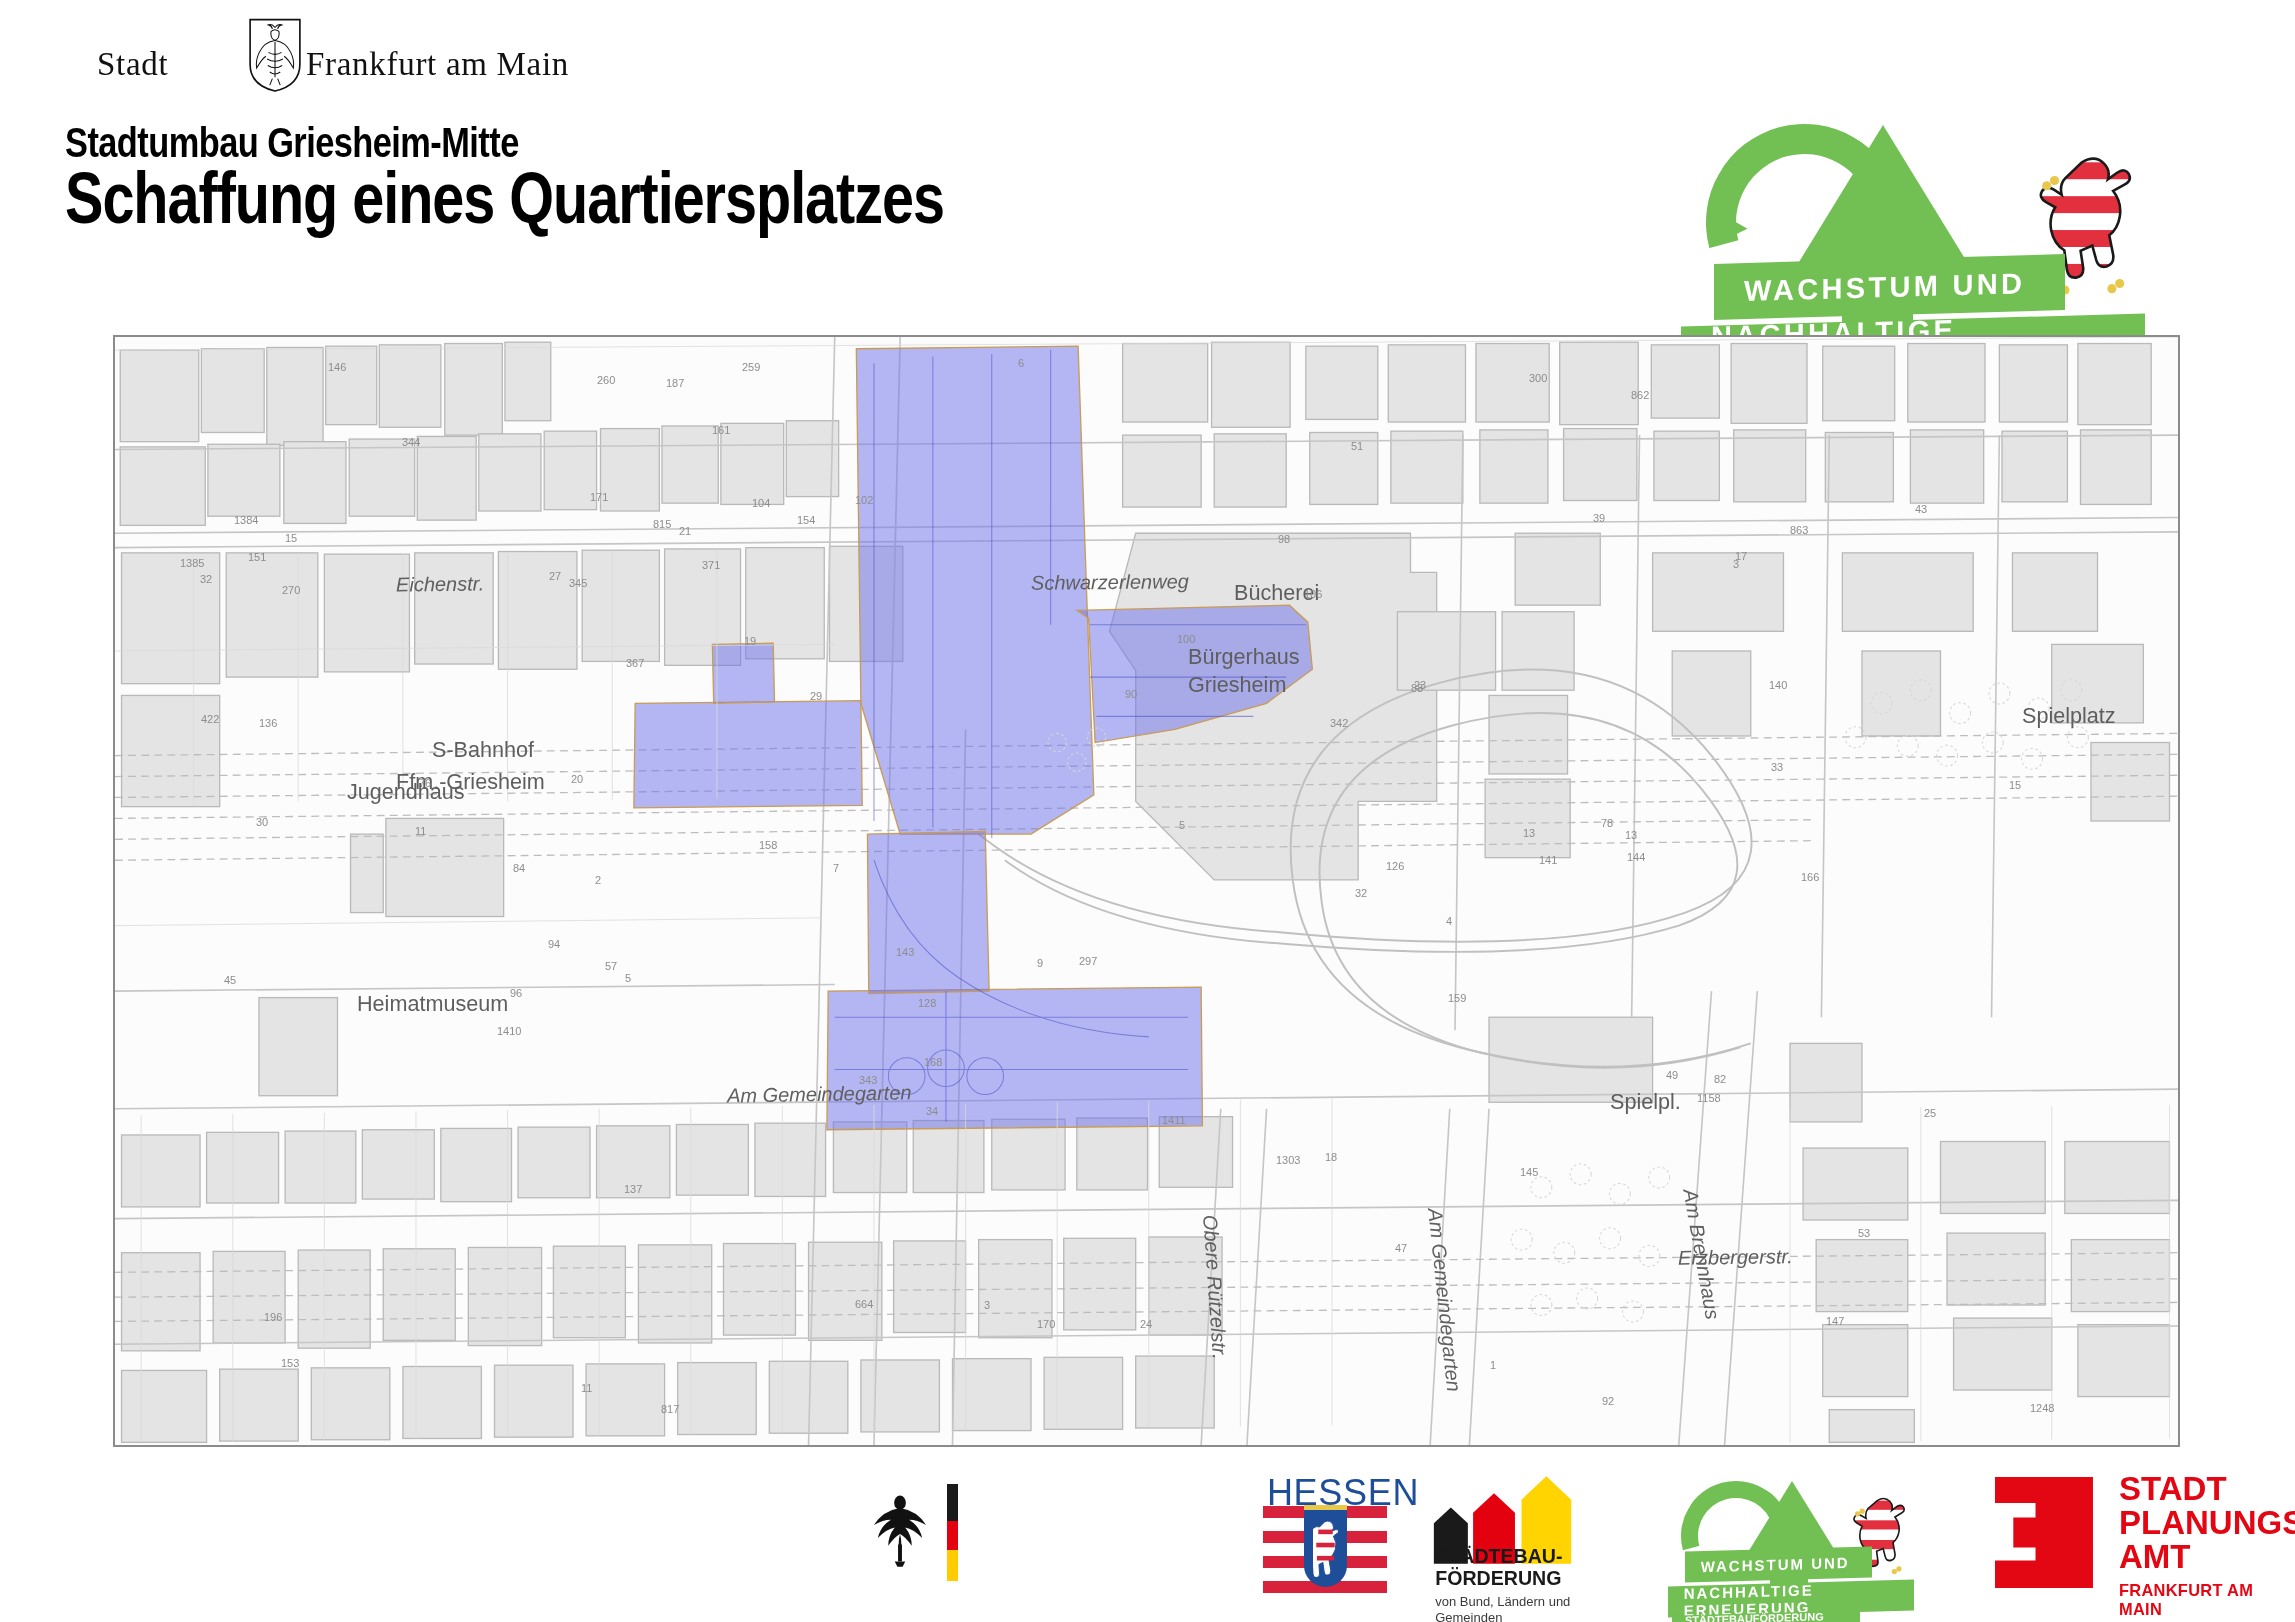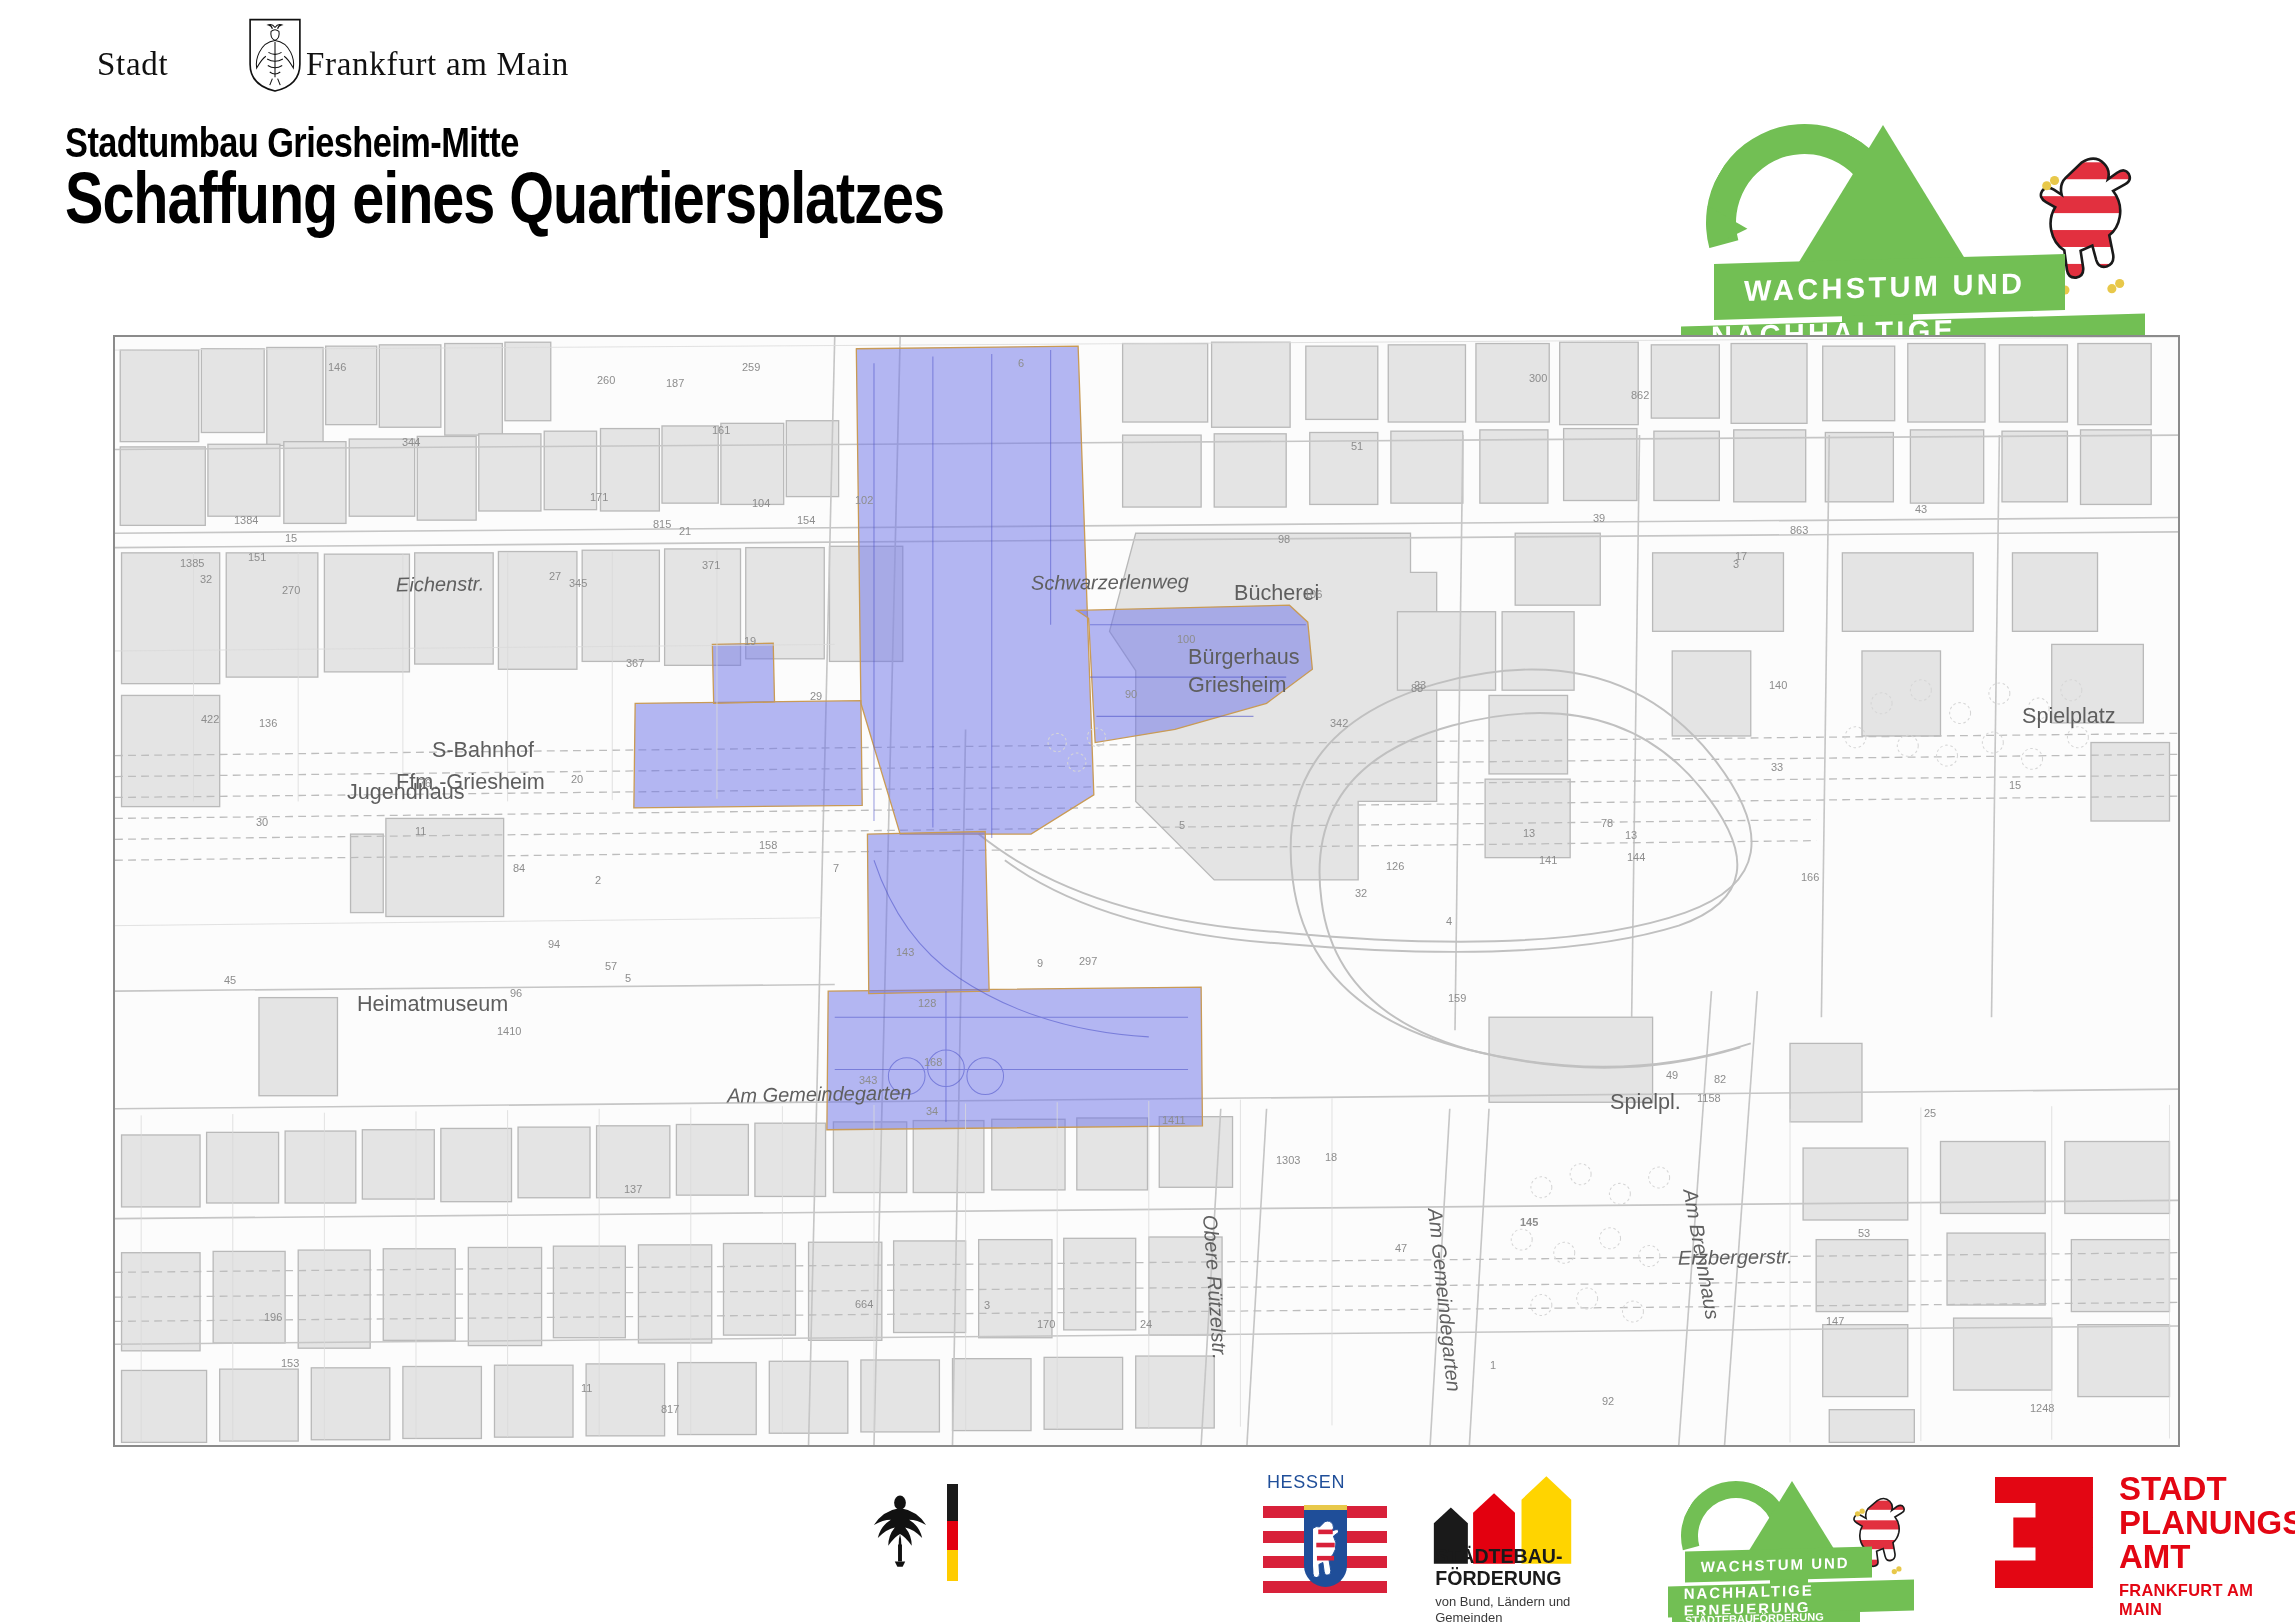--- a/index.html
+++ b/index.html
@@ -54,21 +54,21 @@
   #footer{position:absolute;left:0;top:1472px;width:2295px;height:150px;}
   .f-logo{position:absolute;top:0;}
 
   #bmwsb{left:870px;width:340px;height:124px;}
   #bmwsb .eagle{position:absolute;left:0;top:15.7px;width:60px;height:79px;}
   #bmwsb .flagbar{position:absolute;left:77px;top:11.8px;width:10.5px;height:97px;
        background:linear-gradient(#1a1a1a 0 38%,#e3000f 38% 68%,#ffcc00 68% 100%);}
   #bmwsb .txt{position:absolute;left:103px;top:15.7px;font-size:17.7px;line-height:21.6px;color:#1a1a1a;}
 
   #hessen{left:1263px;width:131px;height:131px;}
-  #hessen .hh{position:absolute;left:3.9px;top:0;font-size:18px;color:#1f4e99;font-weight:400;letter-spacing:0.7px;}
+  #hessen .hh{position:absolute;left:3.9px;top:0;font-size:36px;color:#1f4e99;font-weight:400;letter-spacing:0.7px;}
   #hessen .stripes{position:absolute;left:0;top:34px;width:124px;height:93px;
        background:repeating-linear-gradient(#d8213a 0 12.4px,#ffffff 12.4px 25px);}
   #hessen .shield{position:absolute;left:41px;top:38px;width:43px;height:77px;background:#1f4e99;
        border-radius:0 0 21.6px 21.6px;}
   #hessen .crown{position:absolute;left:41px;top:33px;width:43px;height:10.5px;background:#e8c84a;}
   #hessen .lion{position:absolute;left:50px;top:47px;width:25px;height:58px;}
 
   #staedtebau{left:1426px;width:196px;height:137px;}
   #staedtebau .t{position:absolute;left:9.2px;top:73px;font-size:19.6px;font-weight:bold;line-height:22px;color:#1a1a1a;}
   #staedtebau .s{position:absolute;left:9.2px;top:122px;font-size:13px;line-height:16.4px;color:#3a3a3a;}
@@ -412,21 +412,21 @@
   <div class="mlabel poi" style="left:1073px;top:307px">Bürgerhaus</div>
   <div class="mlabel poi" style="left:1073px;top:335px">Griesheim</div>
   <div class="mlabel poi" style="left:1907px;top:366px">Spielplatz</div>
   <div class="mlabel poi" style="left:317px;top:400px">S-Bahnhof</div>
   <div class="mlabel poi" style="left:281px;top:432px">Ffm.-Griesheim</div>
   <div class="mlabel poi" style="left:232px;top:442px">Jugendhaus</div>
   <div class="mlabel poi" style="left:242px;top:654px">Heimatmuseum</div>
   <div class="mlabel poi" style="left:1495px;top:752px">Spielpl.</div>
 
   <div id="parcel-layer">
-      <div class="mlabel tiny" style="left: 1405px; top: 879px; font-weight: bold;">145</div>
+      <div class="mlabel tiny" style="left: 1405px; top: 829px;">145</div>
       <div class="mlabel tiny" style="left: 1711px; top: 978px;">147</div>
       <div class="mlabel tiny" style="left: 133px; top: 214px;">151</div>
       <div class="mlabel tiny" style="left: 1424px; top: 517px;">141</div>
       <div class="mlabel tiny" style="left: 781px; top: 609px;">143</div>
       <div class="mlabel tiny" style="left: 1161px; top: 817px;">1303</div>
       <div class="mlabel tiny" style="left: 1512px; top: 514px;">144</div>
       <div class="mlabel tiny" style="left: 213px; top: 24px;">146</div>
       <div class="mlabel tiny" style="left: 1654px; top: 342px;">140</div>
       <div class="mlabel tiny" style="left: 1271px; top: 523px;">126</div>
       <div class="mlabel tiny" style="left: 144px; top: 380px;">136</div>

